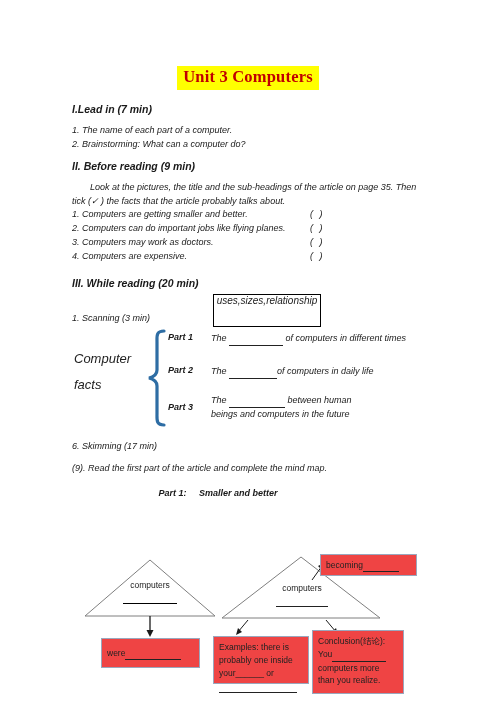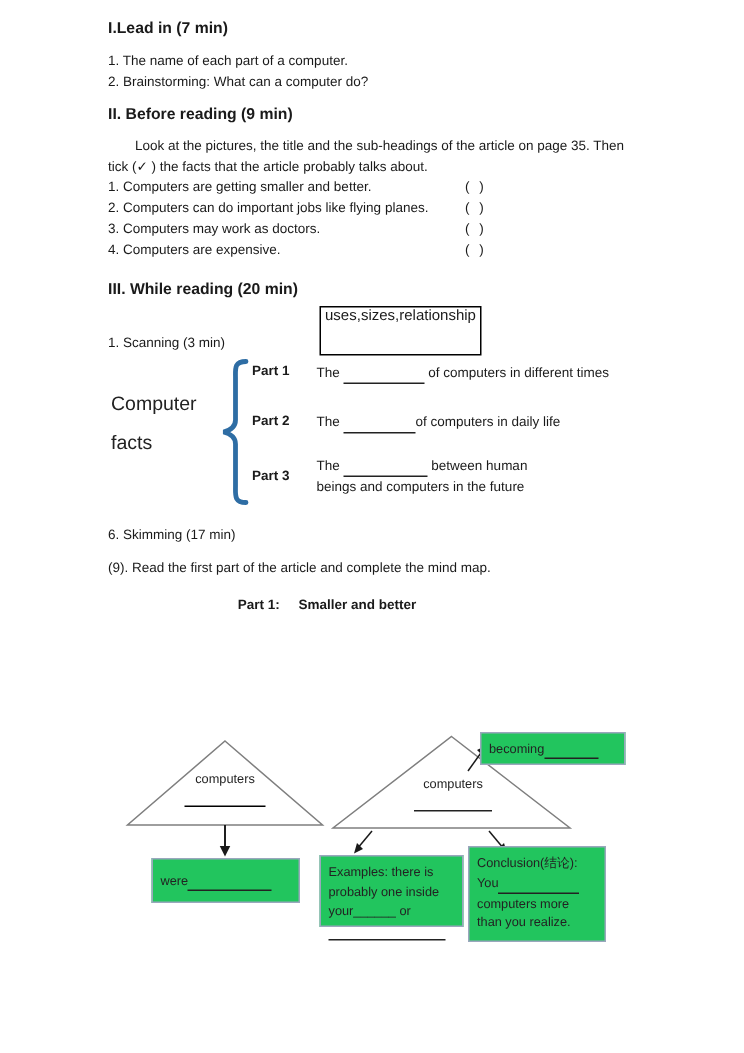--- a/index.html
+++ b/index.html
@@ -21,21 +21,21 @@
     color:#c00000;
     font-family:"Liberation Serif", serif;
     font-weight:bold;
     font-size:16.5px;
     letter-spacing:.2px;
     padding:2px 6px 3px 6px;
     line-height:1.15;
   }
 
   
-  .body-area{padding:0 0 0 72px;width:424px;box-sizing:border-box;}
+  .body-area{padding:0 0 0 72px;width:424px;box-sizing:border-box;font-style:italic;}
   h2.sec{
     font-size:10.5px;font-weight:bold;margin:0;padding:0;
     line-height:1.35;
   }
   p.ln{font-size:9px;margin:0;line-height:1.5;}
   .indent{text-indent:18px;}
   .sp-12{height:12px;}
   .sp-8{height:8px;}
 
   
@@ -53,36 +53,39 @@
   }
   .cf-label{
     position:absolute;left:2px;top:56px;width:86px;
     font-size:13px;line-height:2.0;color:#222;
   }
   .brace{position:absolute;left:74px;top:38px;}
   .partlab{position:absolute;font-size:9px;font-weight:bold;}
   .parttxt{position:absolute;font-size:9px;line-height:1.45;}
   .mbox{
     position:absolute;border:1px solid #9aa7bd;box-sizing:border-box;
-    background:#22c55e;font-size:8.5px;line-height:1.5;padding:4px 5px;
+    background:#ef4444;font-size:8.5px;line-height:1.5;padding:4px 5px;
     color:#222;
   }
   .tri-label{
     position:absolute;font-size:8.5px;text-align:center;color:#222;
   }
   .ul{border-bottom:1px solid #222;display:inline-block;}
   .ul-thick{border-bottom:1.6px solid #000;display:inline-block;}
   .center{text-align:center;}
   .b{font-weight:bold;}
 </style>
 </head>
 <body>
 
 <div class="page">
 
+  <div class="title-wrap">
+    <span class="title">Unit 3 Computers</span>
+  </div>
 
   <div class="body-area">
 
     <div class="sp-12"></div>
 
     <h2 class="sec">I.Lead in (7 min)</h2>
     <div class="sp-8"></div>
     <p class="ln">1. The name of each part of a computer.</p>
     <p class="ln">2. Brainstorming: What can a computer do?</p>
 

